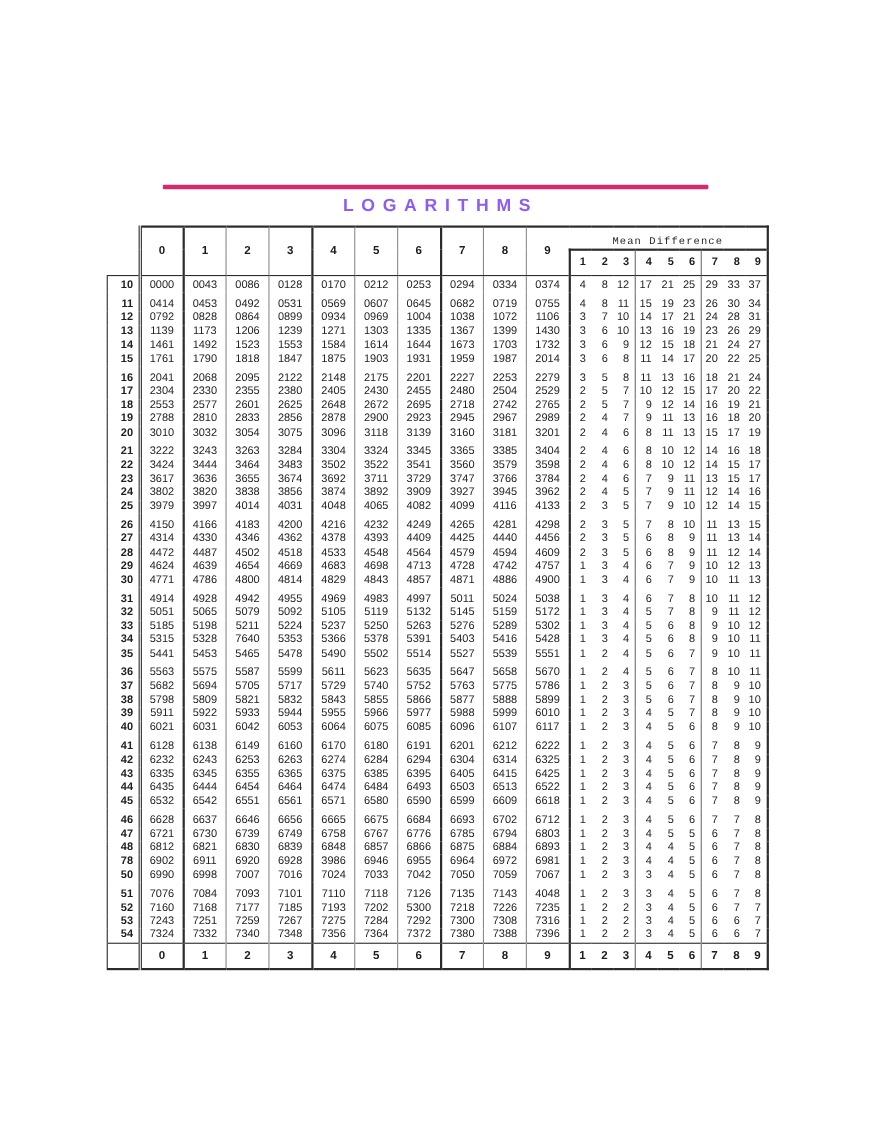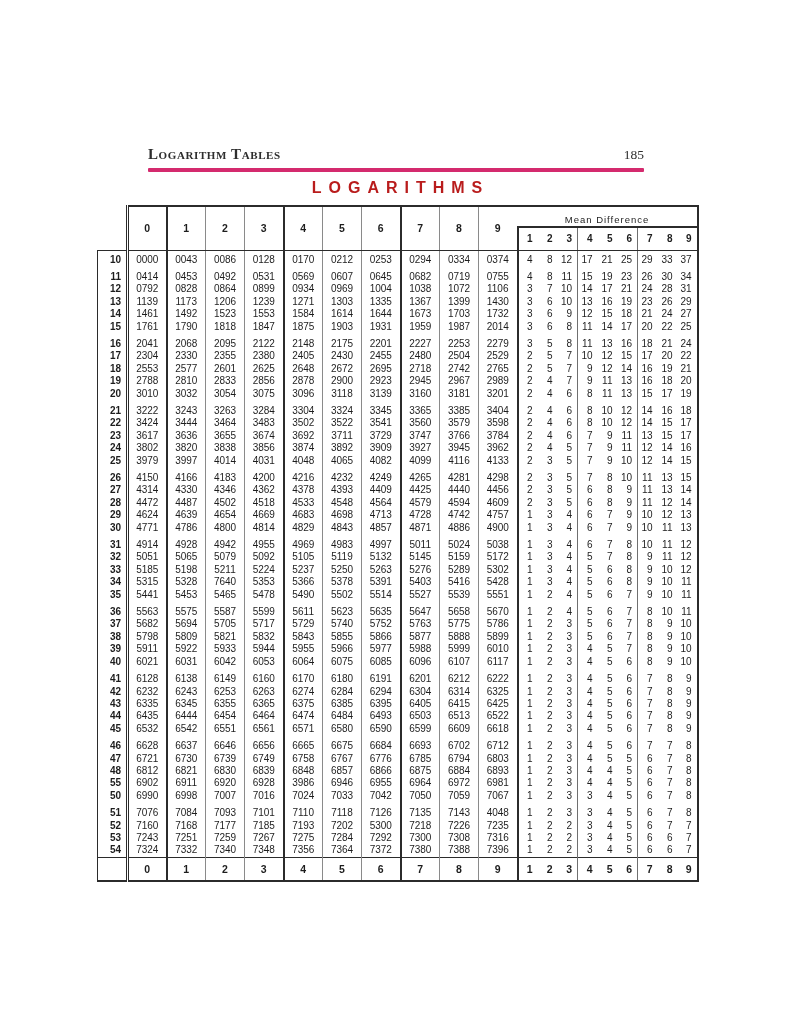--- a/index.html
+++ b/index.html
@@ -46,21 +46,21 @@
     padding: 0; line-height: 12.4px; height: 12.4px;
     font-weight: normal; white-space: nowrap;
   }
   
   .log-table thead th { border-top: 2px solid #2b2b2b; border-bottom: 1.4px solid #2b2b2b; font-weight: bold; }
   .log-table thead th.stub { border-top: none; border-left: none; }
   .log-table thead th.dc { height: 44px; font-size: 10.5px; }
   .log-table thead th.mdlabel {
     border-bottom: none; height: 20px; vertical-align: bottom;
     font-weight: normal; font-size: 9.5px; text-align: center;
-    letter-spacing: 1px; border-right: 2px solid #2b2b2b;
+    letter-spacing: 1px; border-right: 2px solid #2b2b2b; font-family: Liberation Mono, monospace;
   }
   .log-table thead tr.md-num th { height: 22px; vertical-align: middle; font-size: 10px; }
   
   .log-table .rl {
     border-left: 1.5px solid #2b2b2b; border-right: 3px double #2b2b2b;
     text-align: right; padding-right: 5px; font-weight: bold;
   }
   .log-table thead th.stub { border-right: 3px double #2b2b2b; }
   .log-table .dc { text-align: center; border-left: 1px solid #8a8a8a; }
   .log-table .d0 { border-left: none; }
@@ -77,26 +77,22 @@
   
   .log-table tfoot th, .log-table tfoot td {
     border-top: 1.2px solid #2b2b2b; border-bottom: 2px solid #2b2b2b;
     font-weight: bold; height: 22px; line-height: 22px; font-size: 10.5px;
   }
 </style>
 </head>
 <body>
 
 <div class="canvas">
-  <div class="page-header">
-    <span class="running-head">Logarithm Tables</span>
-    <span class="page-number">185</span>
-  </div>
   <div class="header-rule" style="background: rgb(212, 42, 110);"></div>
-  <div class="page-title" style="color: #b91c1c;">LOGARITHMS</div>
+  <div class="page-title" style="color: #8b5cf6;">LOGARITHMS</div>
   <table class="log-table">
       <colgroup>
         <col class="w-rl">
         <col class="w-dc">
         <col class="w-dc">
         <col class="w-dc">
         <col class="w-dc">
         <col class="w-dc">
         <col class="w-dc">
         <col class="w-dc">
@@ -1009,21 +1005,21 @@
           <td class="md m1">2</td>
           <td class="md m2">3</td>
           <td class="md m3">4</td>
           <td class="md m4">4</td>
           <td class="md m5">5</td>
           <td class="md m6">6</td>
           <td class="md m7">7</td>
           <td class="md m8">8</td>
         </tr>
         <tr>
-          <th class="rl">55</th>
+          <th class="rl">78</th>
           <td class="dc d0">6902</td>
           <td class="dc d1">6911</td>
           <td class="dc d2">6920</td>
           <td class="dc d3">6928</td>
           <td class="dc d4">3986</td>
           <td class="dc d5">6946</td>
           <td class="dc d6">6955</td>
           <td class="dc d7">6964</td>
           <td class="dc d8">6972</td>
           <td class="dc d9">6981</td>

